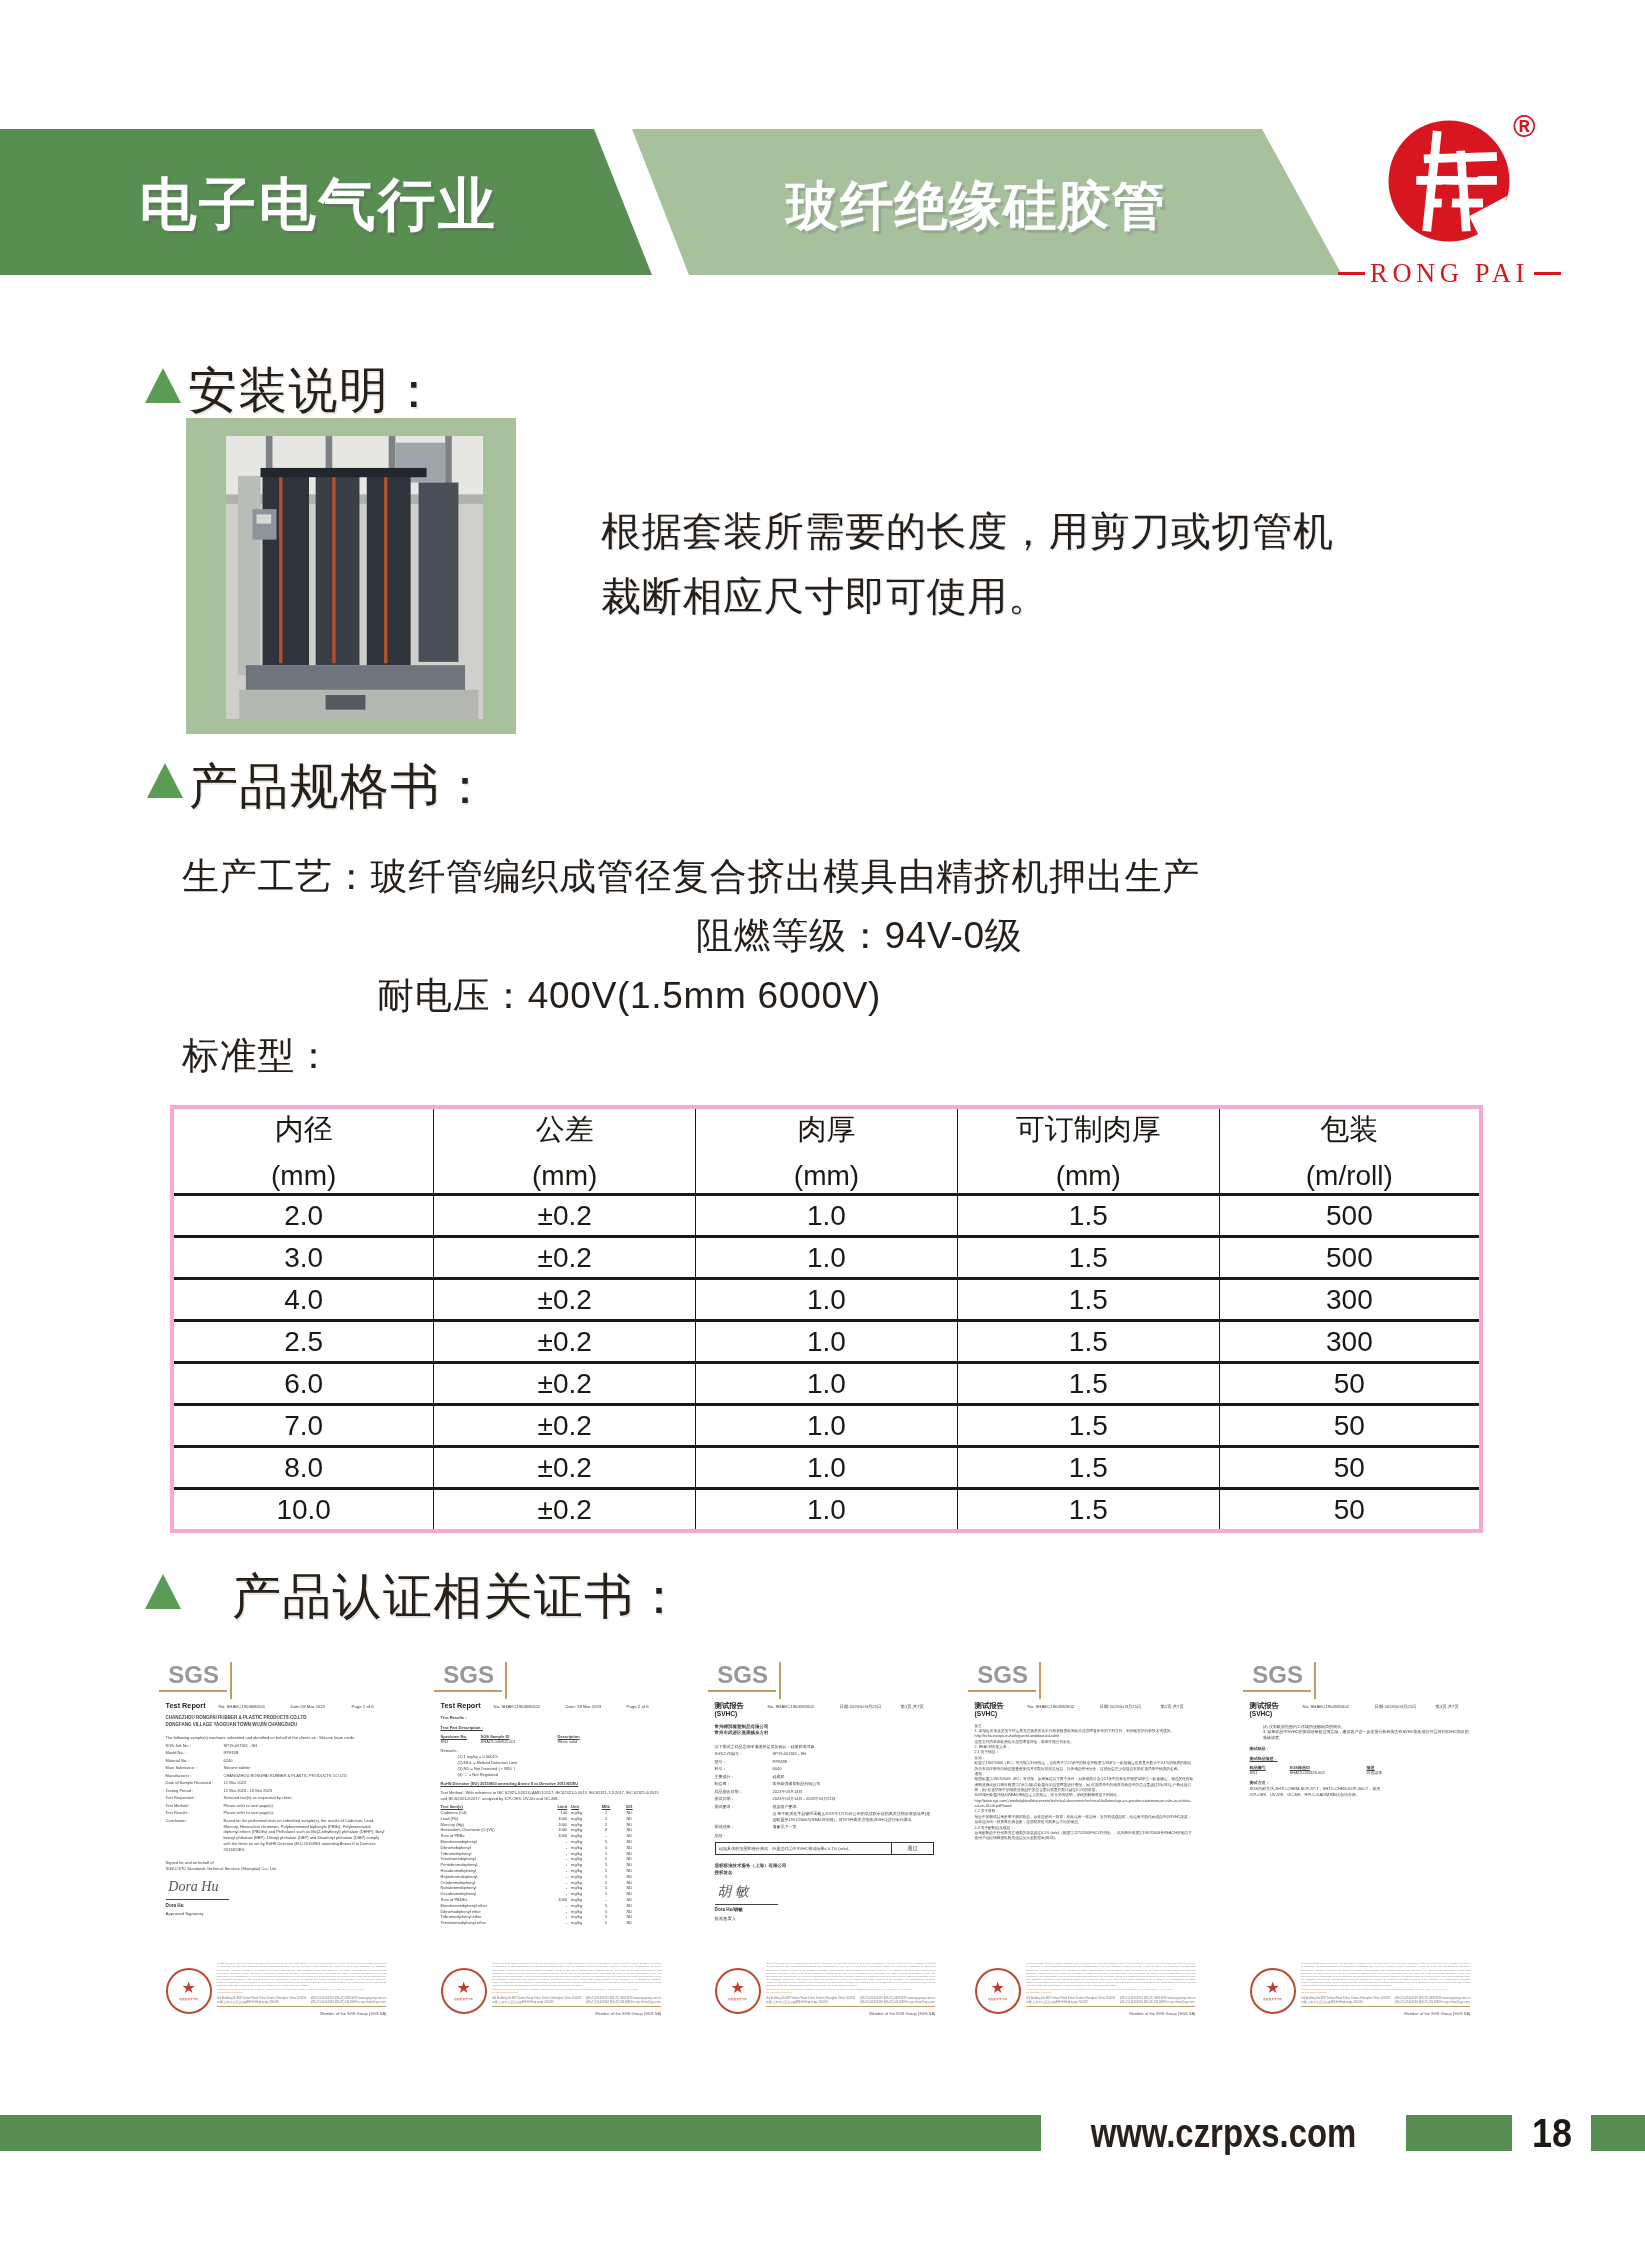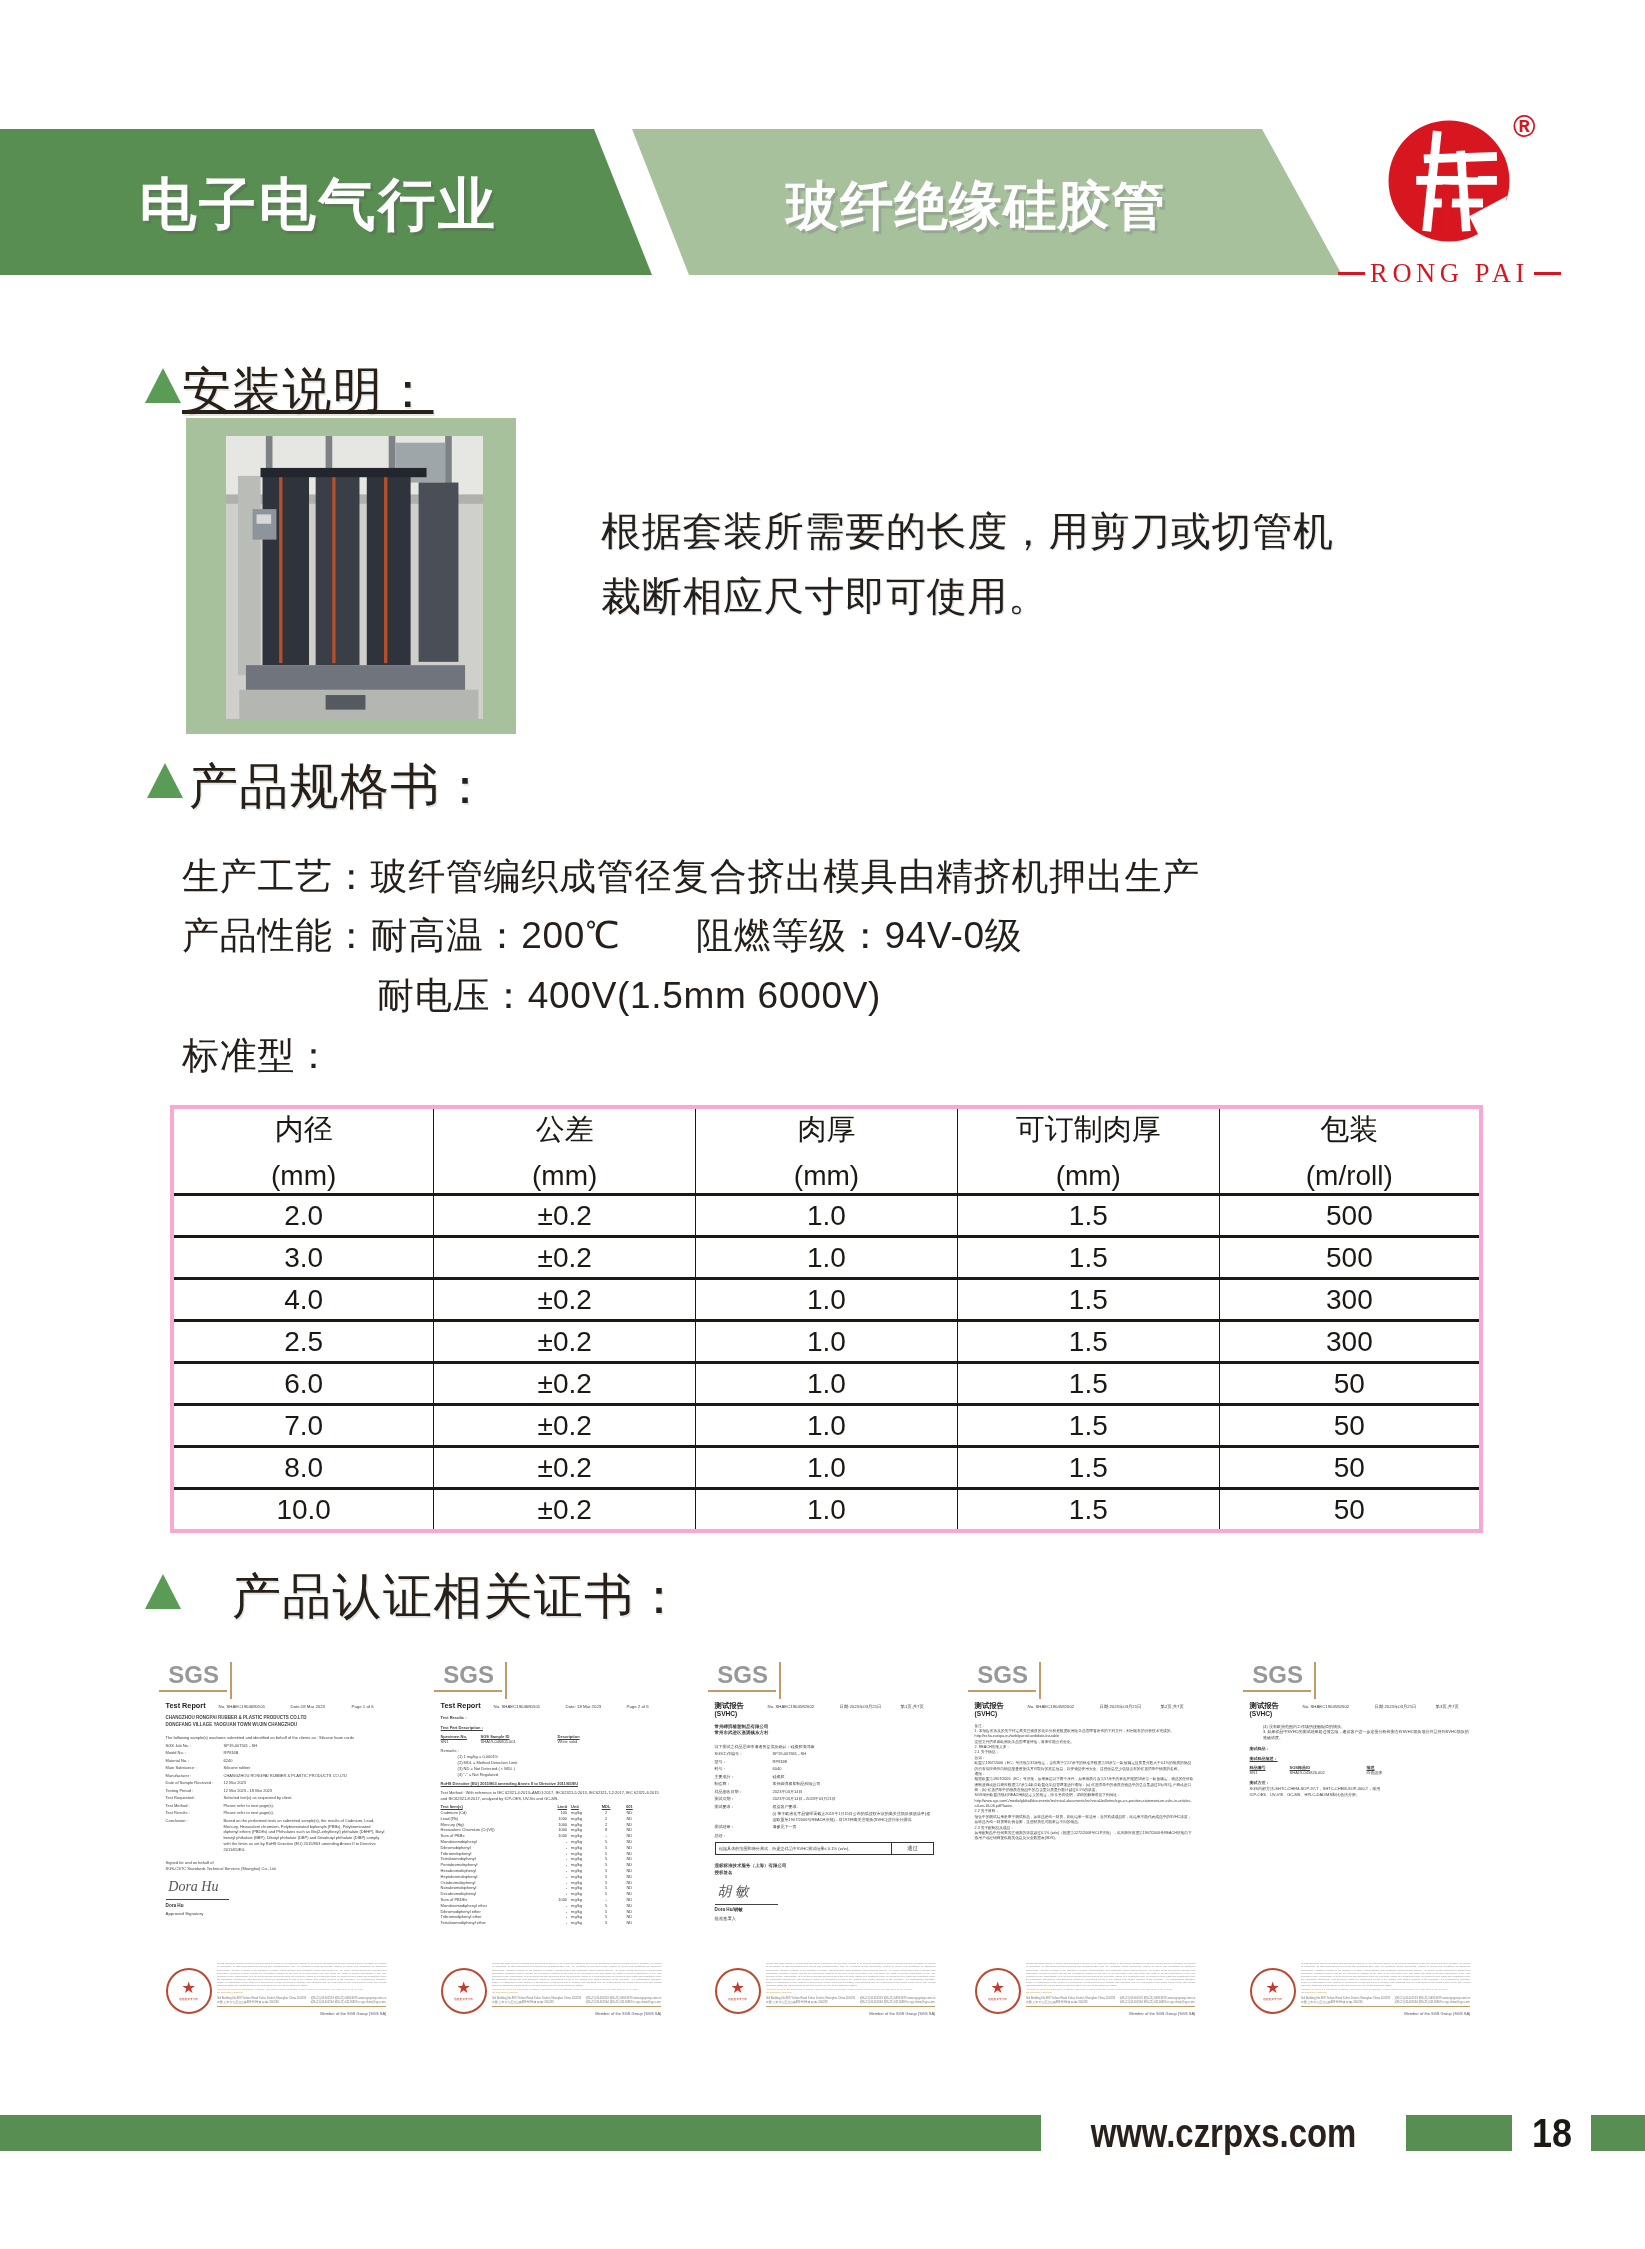--- a/index.html
+++ b/index.html
@@ -136,21 +136,21 @@
     </svg>
   </div>
   <div class="logo-reg">®</div>
   <div class="brand">
     <span class="dash"></span>
     <span class="btxt">RONG PAI</span>
     <span class="dash"></span>
   </div>
 
   <div class="tri" style="left:145px;top:368px;"></div>
-  <div class="stitle" style="left:182px;top:358px;text-decoration:underline;">安装说明：</div>
+  <div class="stitle" style="left:188px;top:358px;">安装说明：</div>
 
   <div class="photo-card">
     <svg width="257" height="283" viewBox="0 0 387 426">
       <rect width="387" height="426" fill="#cfd0cb"></rect>
       <rect x="0" y="0" width="387" height="88" fill="#e6e7e3"></rect>
       <rect x="60" y="0" width="10" height="88" fill="#7e8284"></rect>
       <rect x="150" y="0" width="10" height="88" fill="#7e8284"></rect>
       <rect x="245" y="0" width="10" height="88" fill="#7e8284"></rect>
       <rect x="330" y="0" width="10" height="88" fill="#7e8284"></rect>
       <rect x="255" y="10" width="75" height="60" fill="#9fa6aa"></rect>
@@ -171,21 +171,20 @@
       <rect x="150" y="390" width="60" height="22" fill="#555a60"></rect>
     </svg>
   </div>
   <div class="desc" style="left:601px;top:504px;">根据套装所需要的长度，用剪刀或切管机</div>
   <div class="desc" style="left:601px;top:569px;">裁断相应尺寸即可使用。</div>
 
   <div class="tri" style="left:147px;top:763px;"></div>
   <div class="stitle" style="left:189px;top:754px;">产品规格书：</div>
 
   <div class="spec-line" style="left:182px;top:852px;">生产工艺：玻纤管编织成管径复合挤出模具由精挤机押出生产</div>
-  <div class="spec-line" style="left:182px;top:911px;">产品性能：耐高温：200℃</div>
   <div class="spec-line" style="left:696px;top:911px;">阻燃等级：94V-0级</div>
   <div class="spec-line" style="left:377px;top:971px;">耐电压：400V(1.5mm 6000V)</div>
   <div class="spec-line" style="left:182px;top:1031px;">标准型：</div>
 
   <table class="spec-table">
       <thead>
         <tr>
           <th>
             <div>内径</div>
             <div class="u">(mm)</div>

